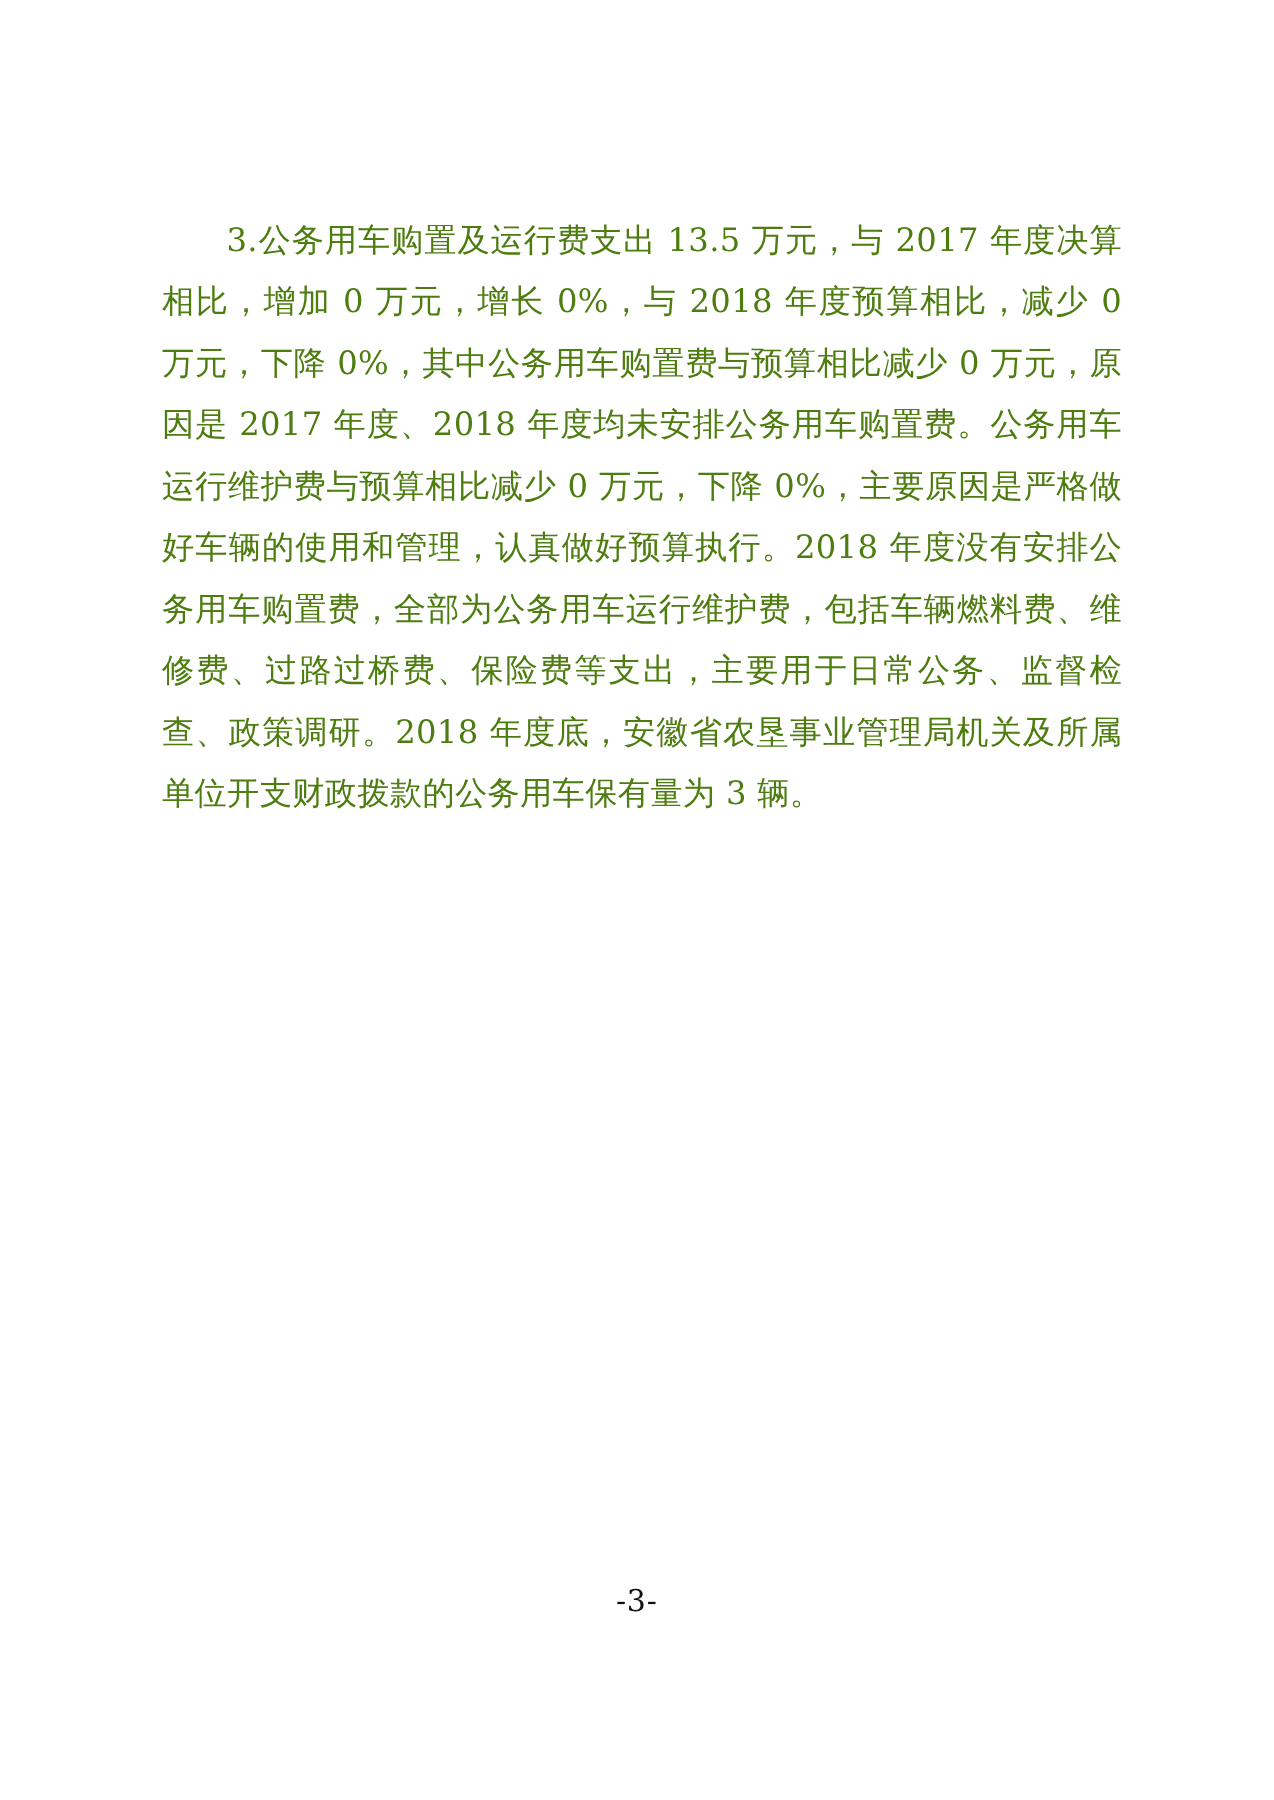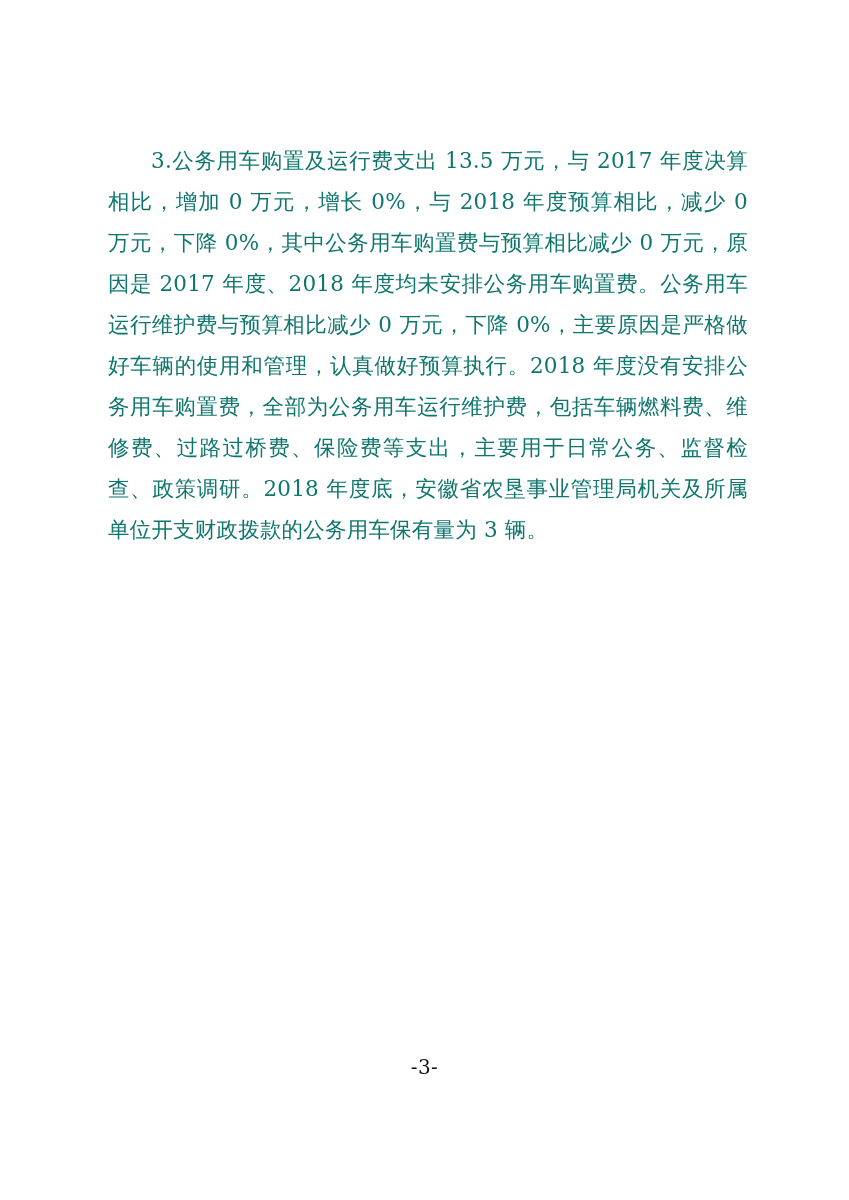--- a/index.html
+++ b/index.html
@@ -19,21 +19,21 @@
   .page-inner {
     position: absolute;
     left: 108px;
     top: 140px;
     width: 640px;
   }
   .body-text {
     font-family: "DejaVu Serif", "Liberation Serif", serif;
     font-size: 21.5px;
     line-height: 41px;
-    color: #0f766e;
+    color: #4d7c0f;
     text-align: justify;
     text-justify: inter-character;
     text-indent: 2em;
     letter-spacing: 0.2px;
     word-break: break-all;
     margin: 0;
   }
   .footer {
     position: absolute;
     left: 0;

